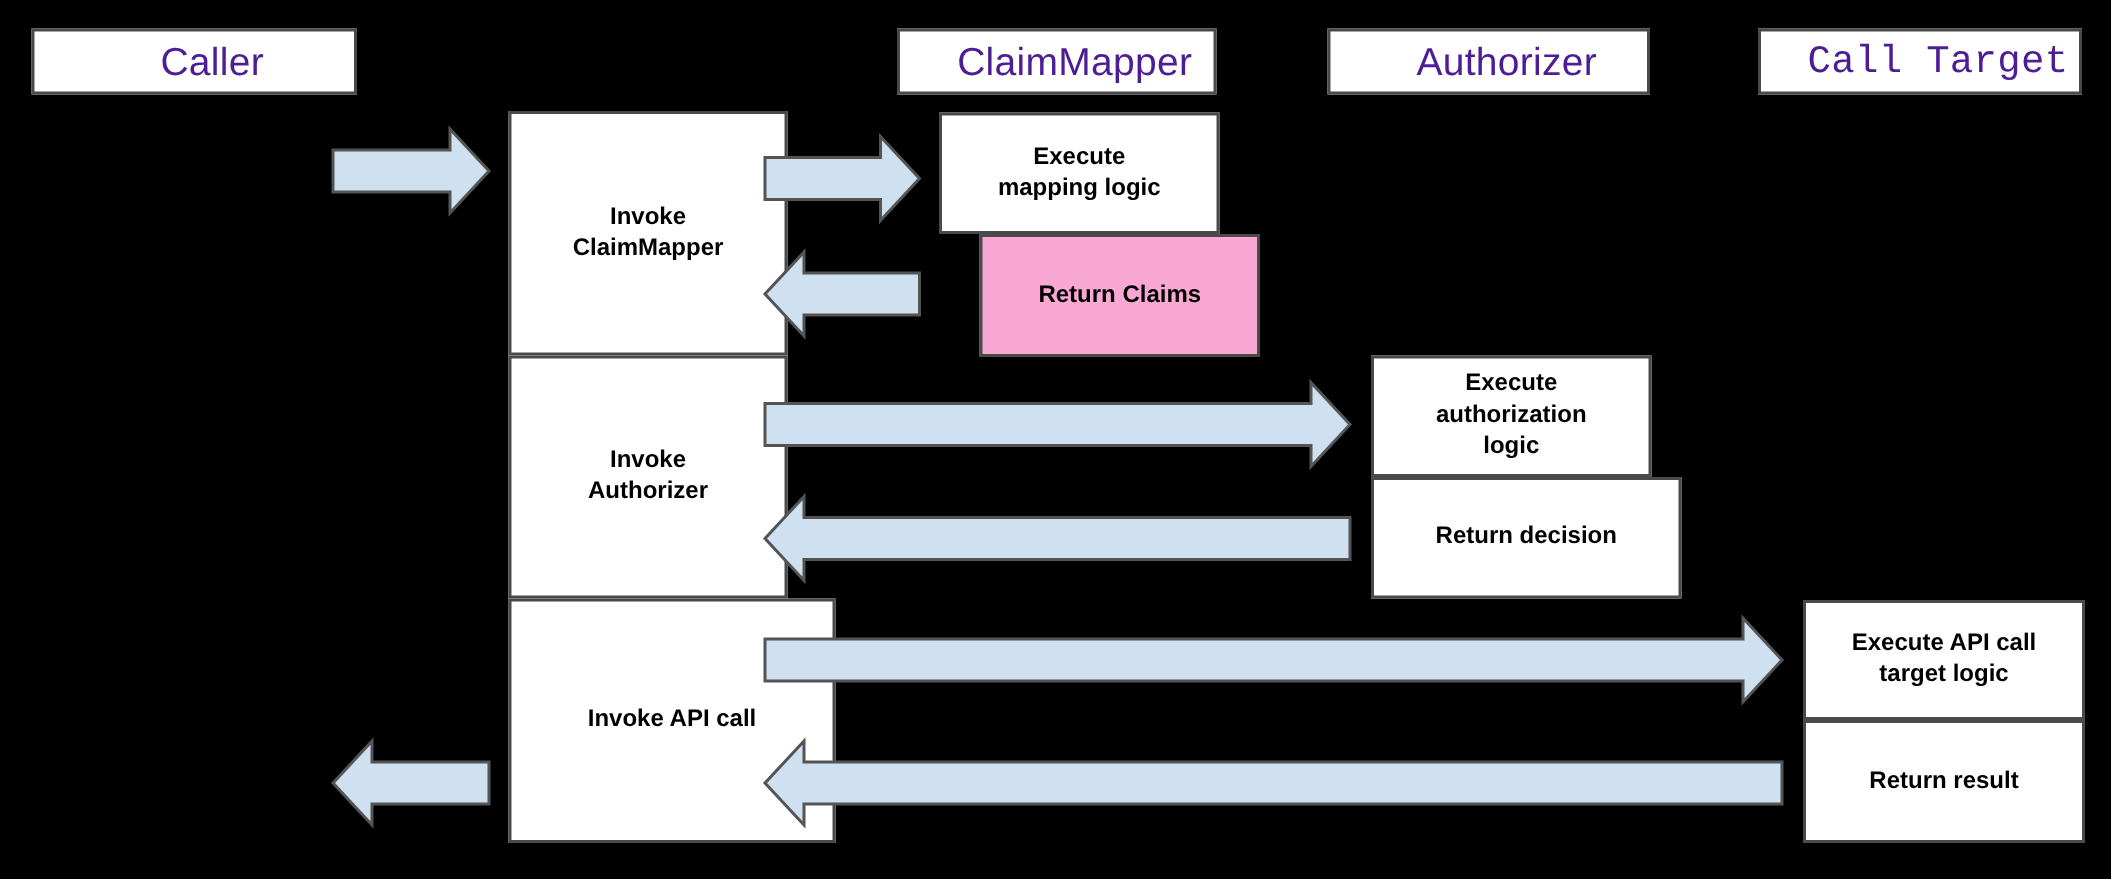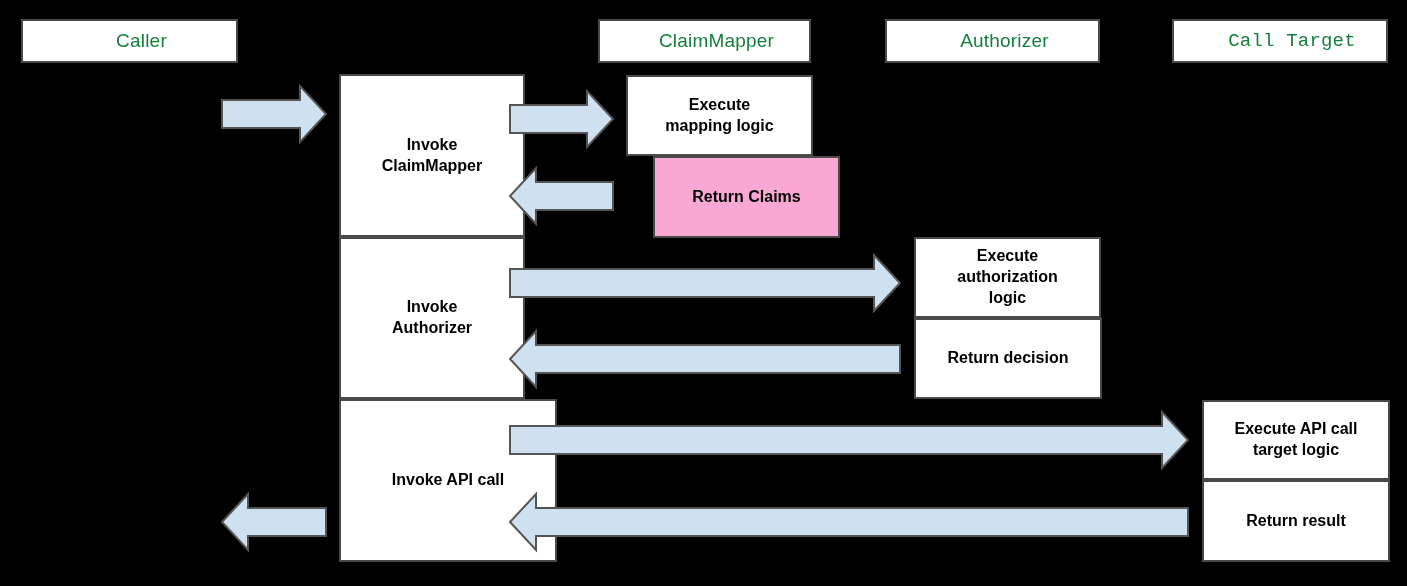--- a/index.html
+++ b/index.html
@@ -17,22 +17,22 @@
   }
   
   .header-box {
     position: absolute;
     background: #ffffff;
     border: 2px solid #4a4a4a;
     box-sizing: border-box;
     display: flex;
     align-items: center;
     justify-content: center;
-    color: #15803d;
-    font-size: 19px;
+    color: #4c1d95;
+    font-size: 26px;
     font-weight: 400;
     letter-spacing: 0.2px;
     padding-left: 24px;
   }
   
   .act-box {
     position: absolute;
     background: #ffffff;
     border: 2px solid #4a4a4a;
     box-sizing: border-box;
@@ -79,21 +79,21 @@
 mapping logic</span>
     </div>
     <div class="act-box" style="left: 638px; top: 156px; width: 187px; height: 82px; background: #f9a8d4; border-color: rgb(74, 74, 74);">
       <span class="label">Return Claims</span>
     </div>
     <div class="act-box" style="left: 899px; top: 237px; width: 187px; height: 81px; background: rgb(255, 255, 255); border-color: rgb(74, 74, 74);">
       <span class="label">Execute
 authorization
 logic</span>
     </div>
-    <div class="act-box" style="left: 899px; top: 318px; width: 188px; height: 81px; background: rgb(255, 255, 255); border-color: rgb(74, 74, 74); text-align: right;">
+    <div class="act-box" style="left: 899px; top: 318px; width: 207px; height: 81px; background: rgb(255, 255, 255); border-color: rgb(74, 74, 74); text-align: right;">
       <span class="label">Return decision</span>
     </div>
     <div class="act-box" style="left: 1187px; top: 400px; width: 188px; height: 80px; background: rgb(255, 255, 255); border-color: rgb(74, 74, 74);">
       <span class="label">Execute API call
 target logic</span>
     </div>
     <div class="act-box" style="left: 1187px; top: 480px; width: 188px; height: 82px; background: rgb(255, 255, 255); border-color: rgb(74, 74, 74);">
       <span class="label">Return result</span>
     </div>
     <div class="arrow" style="left: 222px; top: 86px; width: 104px; height: 56px;">

